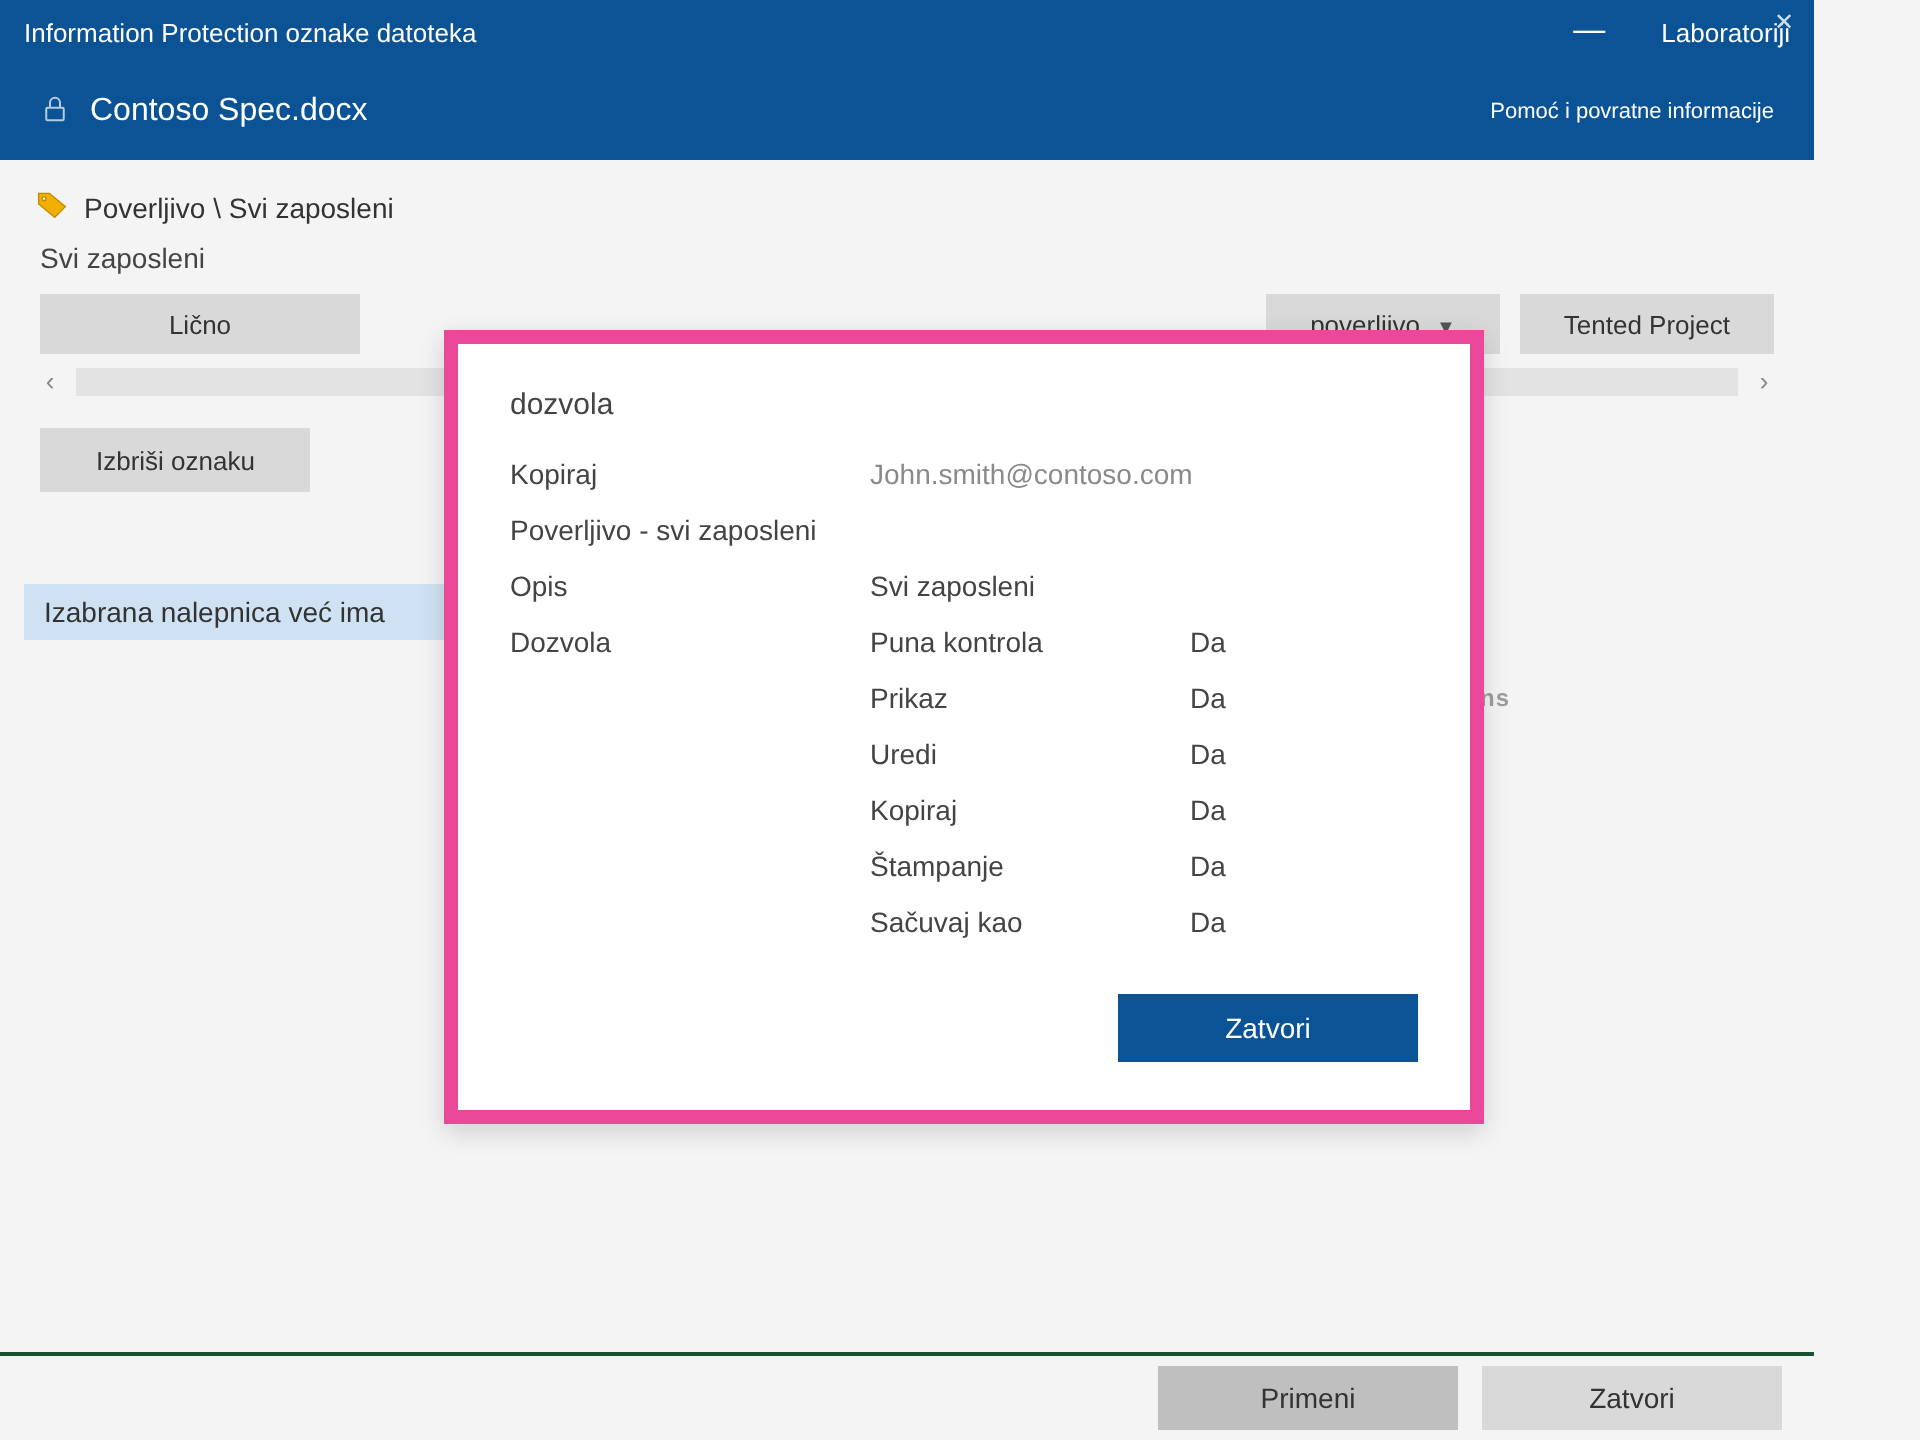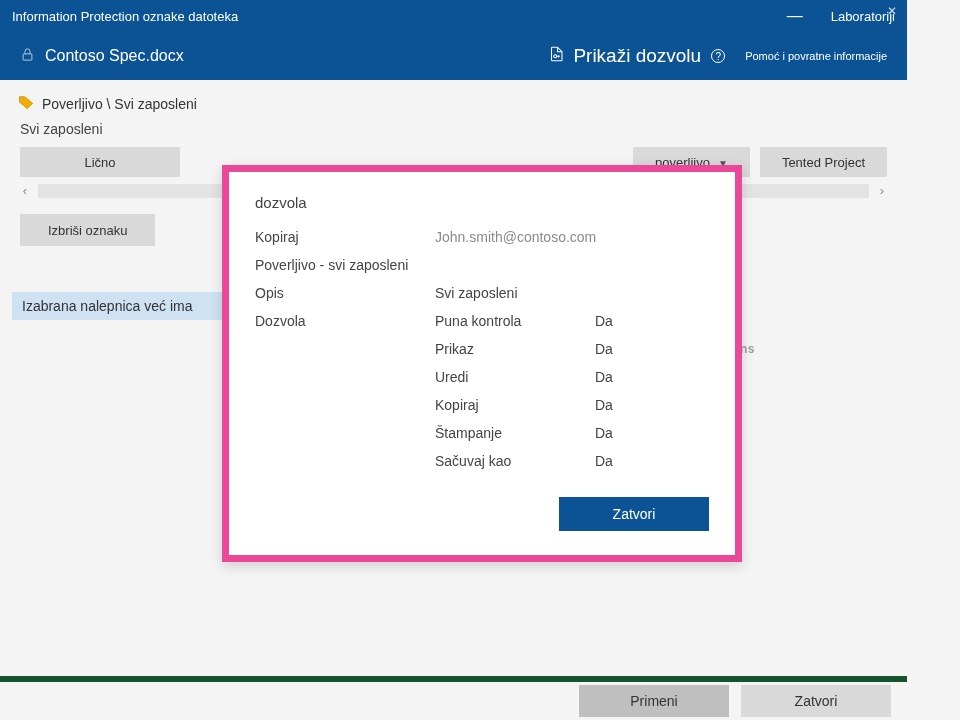--- a/index.html
+++ b/index.html
@@ -36,21 +36,21 @@
     .scroll-track { flex: 1; height: 14px; background: #e3e3e3; }
 
     .delete-row { padding: 10px 20px; }
     .delete-btn { background: #d9d9d9; border: none; height: 32px; padding: 0 28px; font-size: 13px; color: #333; }
 
     .selected-row { margin-top: 36px; padding: 0 12px; }
     .selected-label { background: #cfe2f3; color: #333; font-size: 14px; padding: 6px 10px; display: inline-block; min-width: 220px; }
     .bg-ns { position: absolute; left: 740px; top: 342px; color: #9e9e9e; font-size: 12px; font-weight: 600; letter-spacing: .5px; text-align: right; }
 
     
-    .footer { position: absolute; bottom: 0; left: 0; right: 0; height: 44px; border-top: 6px solid #14532d; background: #f4f4f4; display: flex; align-items: center; justify-content: flex-end; padding: 0 16px; gap: 12px; }
+    .footer { position: absolute; bottom: 0; left: 0; right: 0; height: 44px; border-top: 2px solid #14532d; background: #f4f4f4; display: flex; align-items: center; justify-content: flex-end; padding: 0 16px; gap: 12px; }
     .footer-btn { background: #bfbfbf; border: none; height: 32px; width: 150px; font-size: 14px; color: #333; }
     .footer-btn.light { background: #d9d9d9; }
 
     
     .modal { position: absolute; left: 222px; top: 165px; width: 520px; background: #fff; border: 7px solid #ec4899; box-shadow: 0 4px 12px rgba(0,0,0,.15); padding: 22px 26px 24px; }
     .modal h3 { font-weight: 400; font-size: 15px; color: #444; margin-bottom: 18px; }
     .modal .row { display: flex; font-size: 14px; color: #444; margin-bottom: 12px; }
     .modal .row .k { width: 180px; font-size: 14px; }
     .modal .row .v { flex: 1; font-size: 14px; color: #444; }
     .modal .row .owner { color: #8a8a8a; }
@@ -80,32 +80,20 @@
 
   <div class="subbar">
     <span class="lock">
       <svg width="15" height="17" viewBox="0 0 24 24" fill="none" stroke="#d0e0ee" stroke-width="1.6">
           <rect x="5" y="11" width="14" height="10" rx="1"></rect>
           <path d="M8 11V7a4 4 0 0 1 8 0v4"></path>
         </svg>
     </span>
     <span class="filename">Contoso Spec.docx</span>
     <span class="spacer"></span>
-    <span class="showperm">
-      <span>
-        <svg width="18" height="20" viewBox="0 0 24 24" fill="none" stroke="#fff" stroke-width="1.4">
-            <path d="M14 3H7a1 1 0 0 0-1 1v16a1 1 0 0 0 1 1h12a1 1 0 0 0 1-1V9z"></path>
-            <path d="M14 3v6h6"></path>
-            <circle cx="11" cy="15" r="2"></circle>
-            <path d="M13 15h4m-1.5-1.5v3"></path>
-          </svg>
-      </span>
-      <span>Prikaži dozvolu</span>
-      <span class="icon-circle-q">?</span>
-    </span>
     <span class="help">Pomoć i povratne informacije</span>
   </div>
 
   <div class="breadcrumb-row">
     <span class="tag-icon">
       <svg viewBox="0 0 24 24" fill="#f1b000" stroke="#c08a00" stroke-width="1">
           <path d="M2 4l8 0 12 10-8 8L2 12z"></path>
           <circle cx="6" cy="8" r="1.4" fill="#fff"></circle>
         </svg>
     </span>

